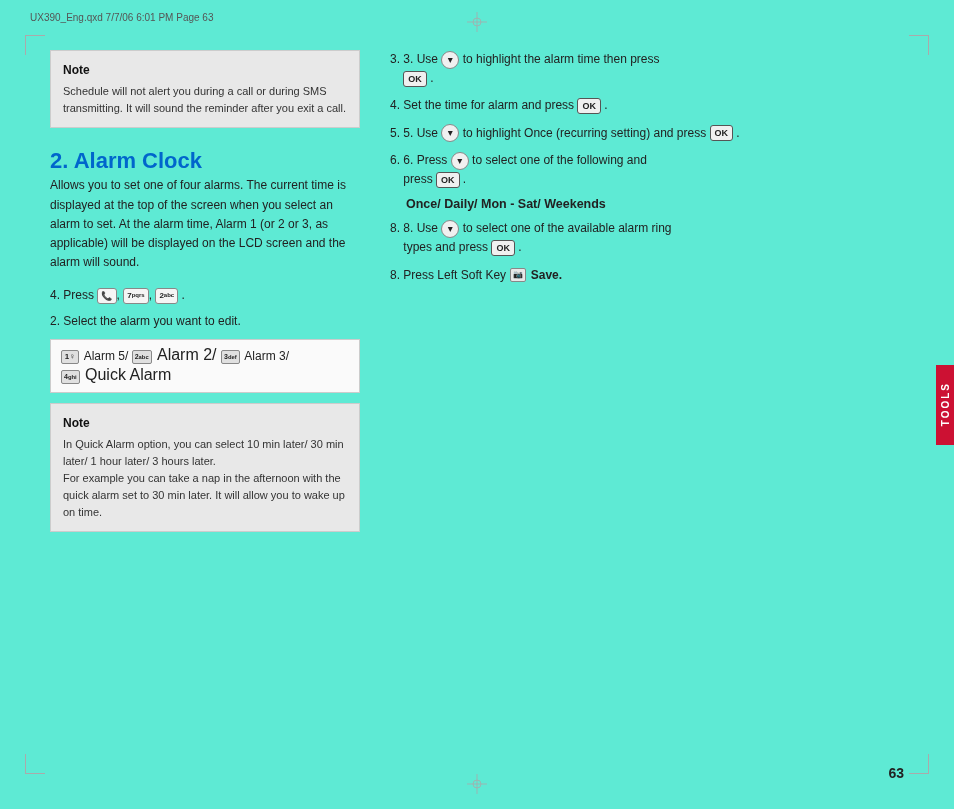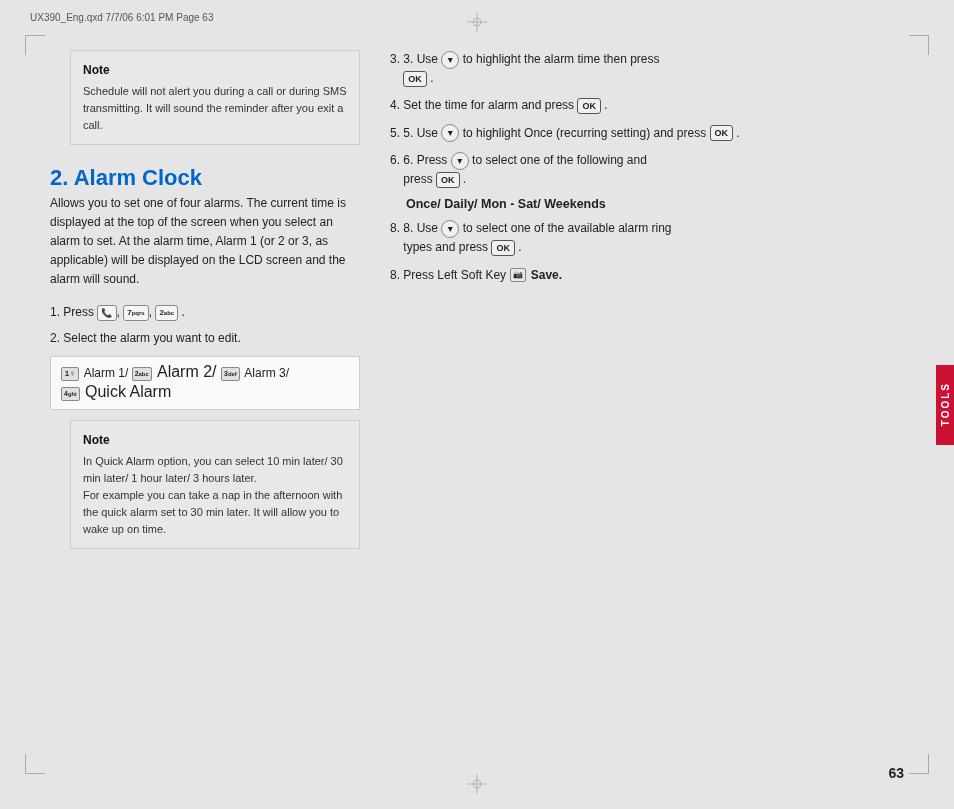--- a/index.html
+++ b/index.html
@@ -11,21 +11,21 @@
       color: #222;
       width: 954px;
       height: 809px;
       overflow: hidden;
       position: relative;
     }
 
     .page-container {
       width: 954px;
       height: 809px;
-      background: #e5e5e5;
+      background: #5eead4;
       position: relative;
       padding: 8px;
     }
 
     
     .header-bar {
       position: absolute;
       top: 12px;
       left: 30px;
       right: 30px;
@@ -94,21 +94,20 @@
     }
 
     
     .note-box {
       background: #e8e8e8;
       border: 1px solid #ccc;
       padding: 10px 12px;
       margin-bottom: 20px;
       font-size: 11.5px;
       line-height: 1.5;
-      margin-left: 20px;
     }
 
     .note-title {
       font-weight: bold;
       font-size: 12px;
       margin-bottom: 4px;
       color: #111;
     }
 
     .note-text {
@@ -328,33 +327,33 @@
       <div class="note-box">
         <div class="note-title">Note</div>
         <div class="note-text">Schedule will not alert you during a call or during SMS transmitting. It will sound the reminder after you exit a call.</div>
       </div>
 
       <div class="section-heading">2. Alarm Clock</div>
 
       <div class="section-body">Allows you to set one of four alarms. The current time is displayed at the top of the screen when you select an alarm to set. At the alarm time, Alarm 1 (or 2 or 3, as applicable) will be displayed on the LCD screen and the alarm will sound.</div>
 
       <div class="step-line">
-        <span>1. Press</span>
+        <span>4. Press</span>
         
         <span class="key-btn">📞</span>,
         <span class="key-btn" style="font-size:8px;">7<span style="font-size:6px;">pqrs</span></span>,
         <span class="key-btn" style="font-size:8px;">2<span style="font-size:6px;">abc</span></span> .
       </div>
 
       <div class="step-line">2. Select the alarm you want to edit.</div>
 
       <div class="alarm-list-box">
         <div class="alarm-list-row">
           <span class="alarm-key-icon">1♀</span>
-          <span> Alarm 1/ </span>
+          <span> Alarm 5/ </span>
           <span class="alarm-key-icon" style="font-size:7px;">2<sup>abc</sup></span>
           <span class="alarm-bold"> Alarm 2/ </span>
           <span class="alarm-key-icon" style="font-size:7px;">3<sup>def</sup></span>
           <span> Alarm 3/</span>
         </div>
         <div class="alarm-list-row">
           <span class="alarm-key-icon" style="font-size:7px;">4<sup>ghi</sup></span>
           <span class="alarm-bold"> Quick Alarm</span>
         </div>
       </div>

